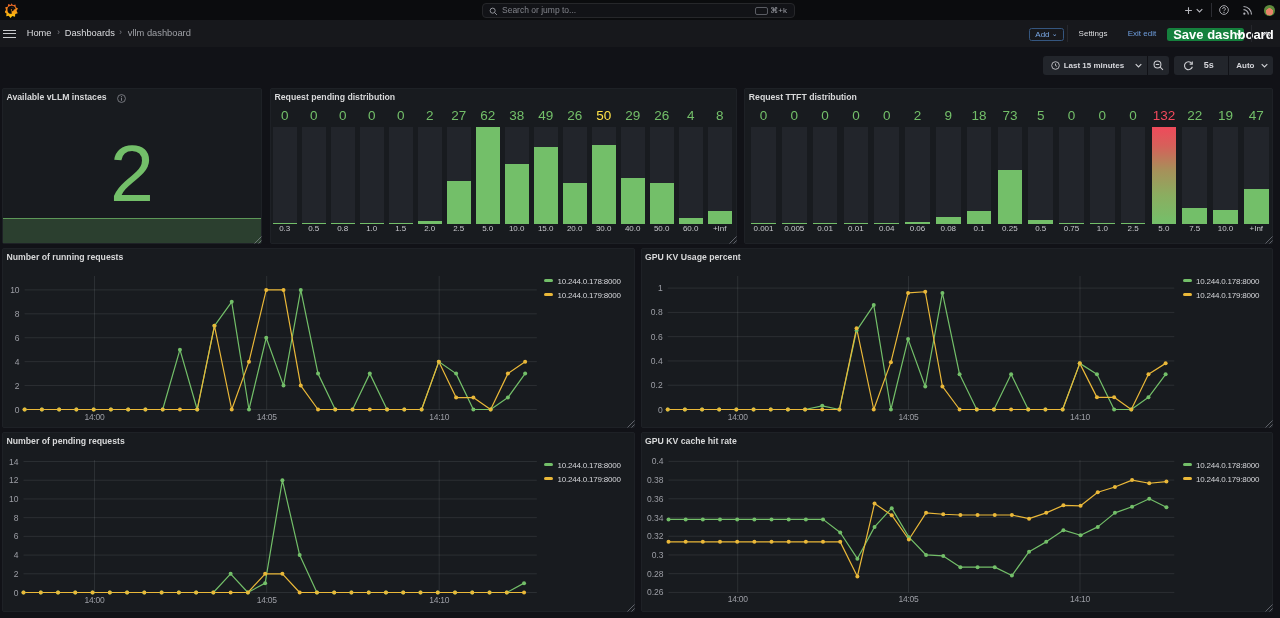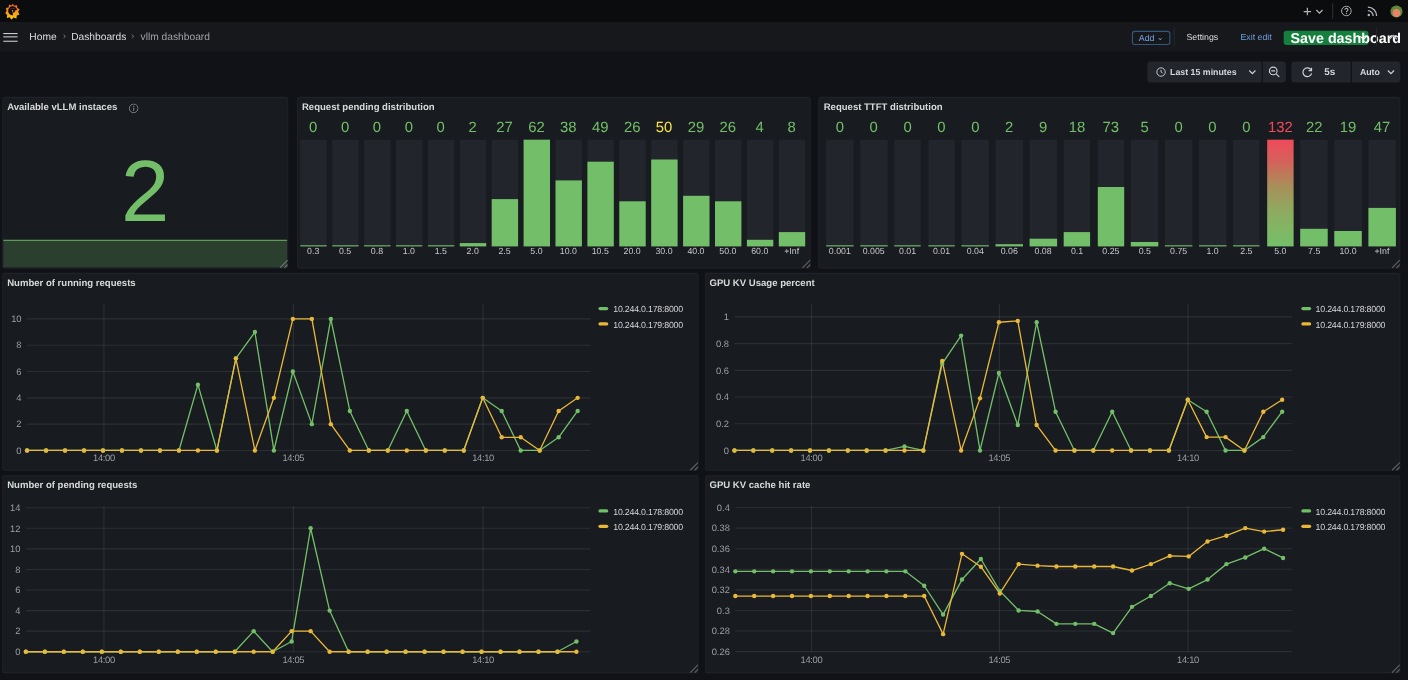--- a/index.html
+++ b/index.html
@@ -23,20 +23,29 @@
  <svg width="13" height="16.5" style="position:absolute;left:5px;top:1.5px" viewBox="0 0 26 32">
   <defs>
         <linearGradient id="glog" x1="0" y1="1" x2="0" y2="0">
    <stop offset="0" stop-color="#FCCF0A"></stop>
           <stop offset="1" stop-color="#F05A28"></stop>
         </linearGradient>
       </defs>
   <path fill="url(#glog)" d="M13 2 L16 6 L21 4.5 L21.5 10 L26 12.5 L23 17 L25.5 22 L20.5 23.5 L20 29 L14.5 27.5 L11 31.5 L7.5 27 L2.5 28 L3 22.5 L-1.5 19.5 L2 15.5 L0.5 10 L5.5 9 L6.5 3.5 L11.5 5.5 Z"></path>
   <path fill="none" stroke="#0b0c0e" stroke-width="3.4" d="M19.5 14 a6.5 6.5 0 1 0 -6 7.5 M13 18.5 a3.2 3.2 0 1 1 3 -4.5 a1.8 1.8 0 0 1 -2.4 2.2"></path>
  </svg>
+ <div style="position:absolute;left:482px;top:2.5px;width:313px;height:15.5px;background:#121317;border:1px solid #26272a;border-radius:4px;">
+   <svg width="9" height="9" style="position:absolute;left:6px;top:3px" viewBox="0 0 16 16">
+        <circle cx="6.5" cy="6.5" r="4.5" fill="none" stroke="#9d9fa6" stroke-width="1.6"></circle>
+        <line x1="10" y1="10" x2="14" y2="14" stroke="#9d9fa6" stroke-width="1.6"></line>
+      </svg>
+   <span style="position:absolute;left:19px;top:2.5px;font-size:8.5px;color:#82848b;line-height:9px">Search or jump to...</span>
+   <span style="position:absolute;right:26px;top:3px;width:13px;height:8px;border:1px solid #5a5c63;border-radius:2px;"></span>
+   <span style="position:absolute;right:7px;top:2.5px;font-size:8px;color:#9d9fa6;">⌘+k</span>
+ </div>
  <svg width="9" height="9" style="position:absolute;left:1184px;top:5.5px" viewBox="0 0 16 16">
       <path d="M8 2v12M2 8h12" stroke="#b5b6bc" stroke-width="1.9"></path>
     </svg>
  <svg width="7" height="5" style="position:absolute;left:1196px;top:7.5px" viewBox="0 0 10 7">
       <path d="M1 1.5 L5 5.5 L9 1.5" fill="none" stroke="#b5b6bc" stroke-width="1.6"></path>
     </svg>
  <div style="position:absolute;left:1210.5px;top:3px;width:1px;height:13.5px;background:#2c2d33"></div>
  <svg width="10" height="10" style="position:absolute;left:1219px;top:5px" viewBox="0 0 16 16">
       <circle cx="8" cy="8" r="7" fill="none" stroke="#b5b6bc" stroke-width="1.4"></circle>
       <path d="M5.8 6.2 a2.2 2.2 0 1 1 3.3 1.9 q-1.1 0.6 -1.1 1.7" fill="none" stroke="#b5b6bc" stroke-width="1.5"></path>
@@ -518,21 +527,21 @@
     <div class="btrack" style="left:205.7px;top:38.5px;width:24px;height:97.3px"></div>
     <div class="bfill" style="left:205.7px;top:38.5px;width:24px;height:97.3px;background:#73BF69"></div>
     <div class="blab" style="left:191.7px;width:52px">5.0</div>
     <div class="bval" style="left:222.7px;width:48px;color:#73BF69">38</div>
     <div class="btrack" style="left:234.7px;top:38.5px;width:24px;height:97.3px"></div>
     <div class="bfill" style="left:234.7px;top:76.16px;width:24px;height:59.64px;background:#73BF69"></div>
     <div class="blab" style="left:220.7px;width:52px">10.0</div>
     <div class="bval" style="left:251.7px;width:48px;color:#73BF69">49</div>
     <div class="btrack" style="left:263.7px;top:38.5px;width:24px;height:97.3px"></div>
     <div class="bfill" style="left:263.7px;top:58.9px;width:24px;height:76.9px;background:#73BF69"></div>
-    <div class="blab" style="left:249.7px;width:52px">10.5</div>
+    <div class="blab" style="left:249.7px;width:52px">15.0</div>
     <div class="bval" style="left:280.7px;width:48px;color:#73BF69">26</div>
     <div class="btrack" style="left:292.7px;top:38.5px;width:24px;height:97.3px"></div>
     <div class="bfill" style="left:292.7px;top:95px;width:24px;height:40.8px;background:#73BF69"></div>
     <div class="blab" style="left:278.7px;width:52px">20.0</div>
     <div class="bval" style="left:309.7px;width:48px;color:#fde047">50</div>
     <div class="btrack" style="left:321.7px;top:38.5px;width:24px;height:97.3px"></div>
     <div class="bfill" style="left:321.7px;top:57.33px;width:24px;height:78.47px;background:#73BF69"></div>
     <div class="blab" style="left:307.7px;width:52px">30.0</div>
     <div class="bval" style="left:338.7px;width:48px;color:#73BF69">29</div>
     <div class="btrack" style="left:350.7px;top:38.5px;width:24px;height:97.3px"></div>

